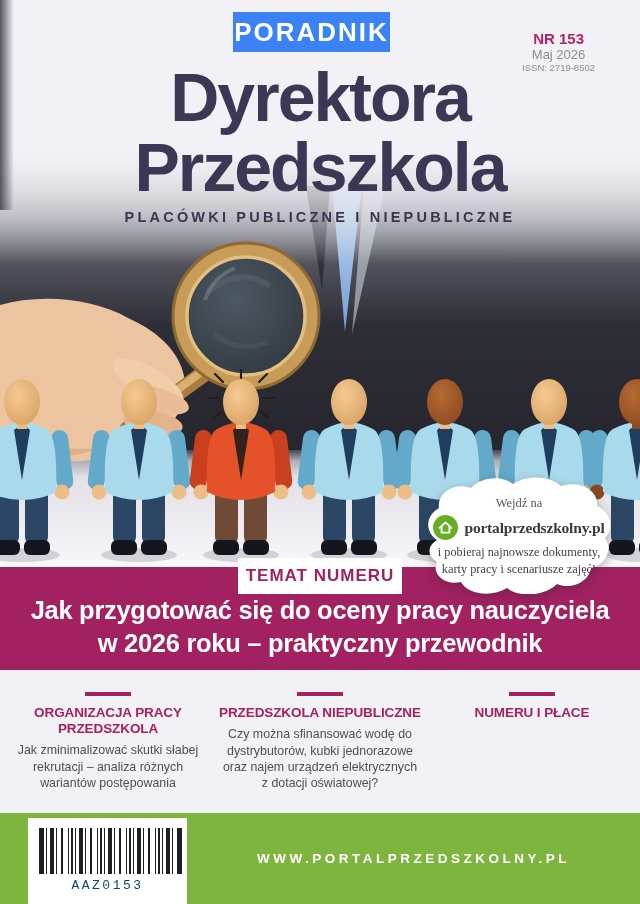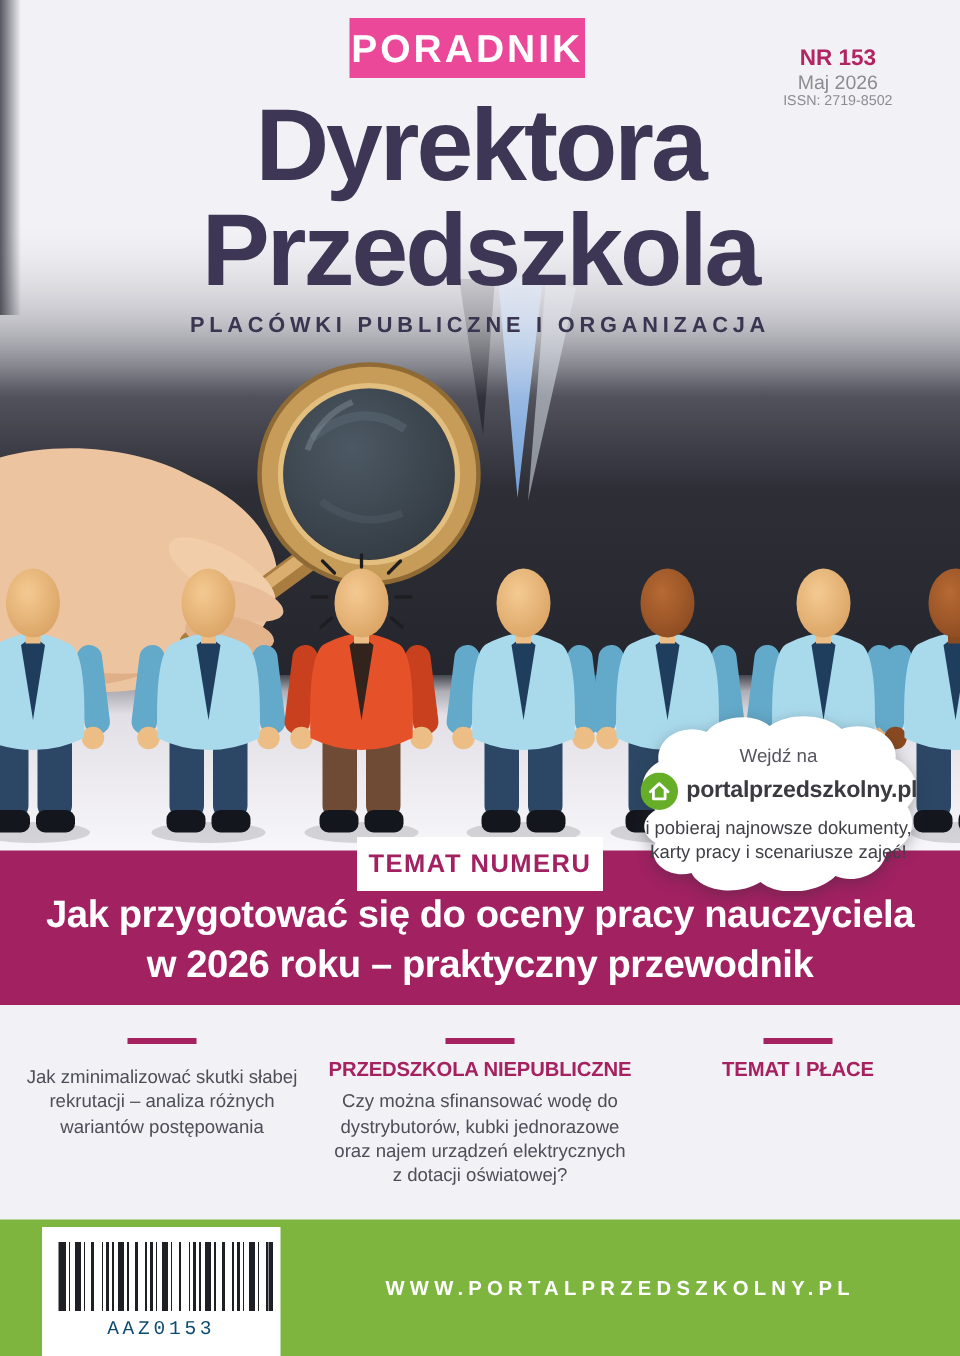--- a/index.html
+++ b/index.html
@@ -4,36 +4,36 @@
 <style>
   html,body{margin:0;padding:0;background:#666;}
   .page{position:relative;width:640px;height:904px;margin:0 auto;overflow:hidden;
         background:#F2F1F5;font-family:"Liberation Sans","DejaVu Sans",sans-serif;}
 
   
   .photo-svg{position:absolute;top:0;left:0;z-index:1;display:block;}
 
   
   .brand-box{position:absolute;left:233px;top:12px;width:157px;height:40px;z-index:2;
-             background:#ec4899;display:flex;align-items:center;justify-content:center;}
+             background:#3b82f6;display:flex;align-items:center;justify-content:center;}
   .brand-box span{color:#fff;font-weight:bold;font-size:26px;letter-spacing:2px;}
   .issue-block{position:absolute;top:30px;right:45px;z-index:2;text-align:center;line-height:1.15;}
   .issue-no{color:#B02562;font-weight:bold;font-size:15px;}
   .issue-date{color:#8C8C94;font-size:13px;margin-top:1px;}
   .issue-issn{color:#8C8C94;font-size:9.5px;}
   .main-title{position:absolute;top:62px;left:0;width:100%;z-index:2;text-align:center;
               font-weight:bold;font-size:68px;line-height:70px;letter-spacing:-2px;color:#3D3654;}
   .subtitle{position:absolute;top:209px;left:0;width:100%;z-index:2;text-align:center;
             font-weight:bold;font-size:14.5px;letter-spacing:3.2px;color:#3A3550;}
 
   
   .bubble{position:absolute;left:413px;top:476px;width:212px;height:118px;z-index:4;}
   .bubble svg.blob{position:absolute;inset:0;filter:drop-shadow(0 3px 5px rgba(40,40,50,.35));}
   .bubble-content{position:absolute;inset:0;display:flex;flex-direction:column;align-items:center;
-                  justify-content:center;gap:2px;padding-top:2px;}
+                  justify-content:center;gap:2px;padding-top:2px;font-family:Liberation Serif, serif;}
   .bubble-intro{font-size:12.5px;color:#55555E;}
   .bubble-site{display:flex;align-items:center;gap:6px;margin:2px 0 3px 0;}
   .bubble-site b{font-size:15.5px;color:#3A3A40;letter-spacing:-.2px;}
   .bubble-line{font-size:12.3px;color:#3F3F46;line-height:1.18;}
 
   
   .kicker-box{position:absolute;left:238px;top:558px;width:164px;height:36px;z-index:4;background:#fff;
               display:flex;align-items:center;justify-content:center;}
   .kicker-box span{color:#A12161;font-weight:bold;font-size:17px;letter-spacing:1px;}
   .feature-band{position:absolute;left:0;top:567px;width:640px;height:103px;z-index:2;background:#A12161;
@@ -200,21 +200,21 @@
   </div>
   <div class="issue-block">
     <div class="issue-no">NR 153</div>
     <div class="issue-date">Maj 2026</div>
     <div class="issue-issn">ISSN: 2719-8502</div>
   </div>
   <div class="main-title">
     <div>Dyrektora</div>
     <div>Przedszkola</div>
   </div>
-  <div class="subtitle">PLACÓWKI PUBLICZNE I ORGANIZACJA</div>
+  <div class="subtitle">PLACÓWKI PUBLICZNE I NIEPUBLICZNE</div>
 
   <div class="bubble">
     <svg class="blob" width="212" height="118" viewBox="0 0 212 118">
       <path fill="#FFFFFF" d="M24,64 C12,56 12,40 26,32 C24,16 42,6 58,12 C66,2 88,-2 100,8 C114,-2 138,0 148,10
                C166,4 186,14 184,30 C198,36 202,52 192,62 C200,74 192,90 178,92 C176,106 158,114 144,108
                C132,120 106,122 94,112 C78,122 54,118 48,106 C32,110 18,98 24,86 C14,80 14,70 24,64 Z"></path>
     </svg>
     <div class="bubble-content">
       <div class="bubble-intro">Wejdź na</div>
       <div class="bubble-site">
@@ -233,30 +233,31 @@
     <span>TEMAT NUMERU</span>
   </div>
   <div class="feature-band">
     <div class="headline">Jak przygotować się do oceny pracy nauczyciela</div>
     <div class="headline">w 2026 roku – praktyczny przewodnik</div>
   </div>
 
   <div class="sections">
     <div class="section-col">
       <div class="section-rule"></div>
+      <div class="section-title">ORGANIZACJA PRACY PRZEDSZKOLA</div>
       <div class="section-desc">Jak zminimalizować skutki słabej rekrutacji – analiza różnych wariantów postępowania</div>
     </div>
     <div class="section-col">
       <div class="section-rule"></div>
       <div class="section-title">PRZEDSZKOLA NIEPUBLICZNE</div>
       <div class="section-desc">Czy można sfinansować wodę do dystrybutorów, kubki jednorazowe oraz najem urządzeń elektrycznych z dotacji oświatowej?</div>
     </div>
     <div class="section-col">
       <div class="section-rule"></div>
-      <div class="section-title">TEMAT I PŁACE</div>
+      <div class="section-title">NUMERU I PŁACE</div>
     </div>
   </div>
 
   <div class="footer">
     <div class="barcode-box">
       <div class="barcode"></div>
       <div class="barcode-text">AAZ0153</div>
     </div>
     <div class="website">
       <span>WWW.PORTALPRZEDSZKOLNY.PL</span>

